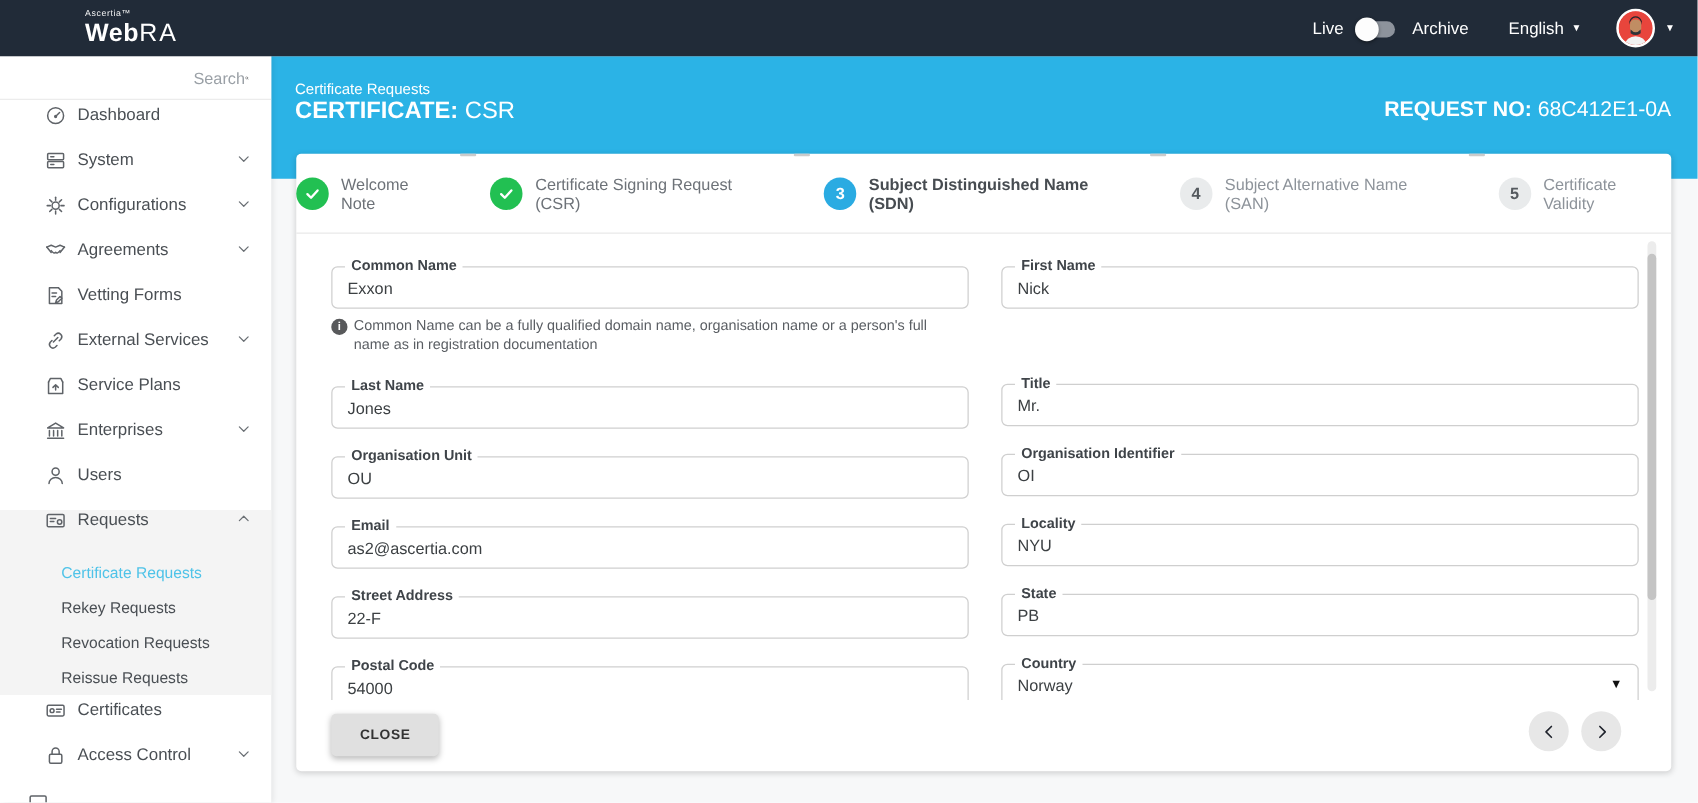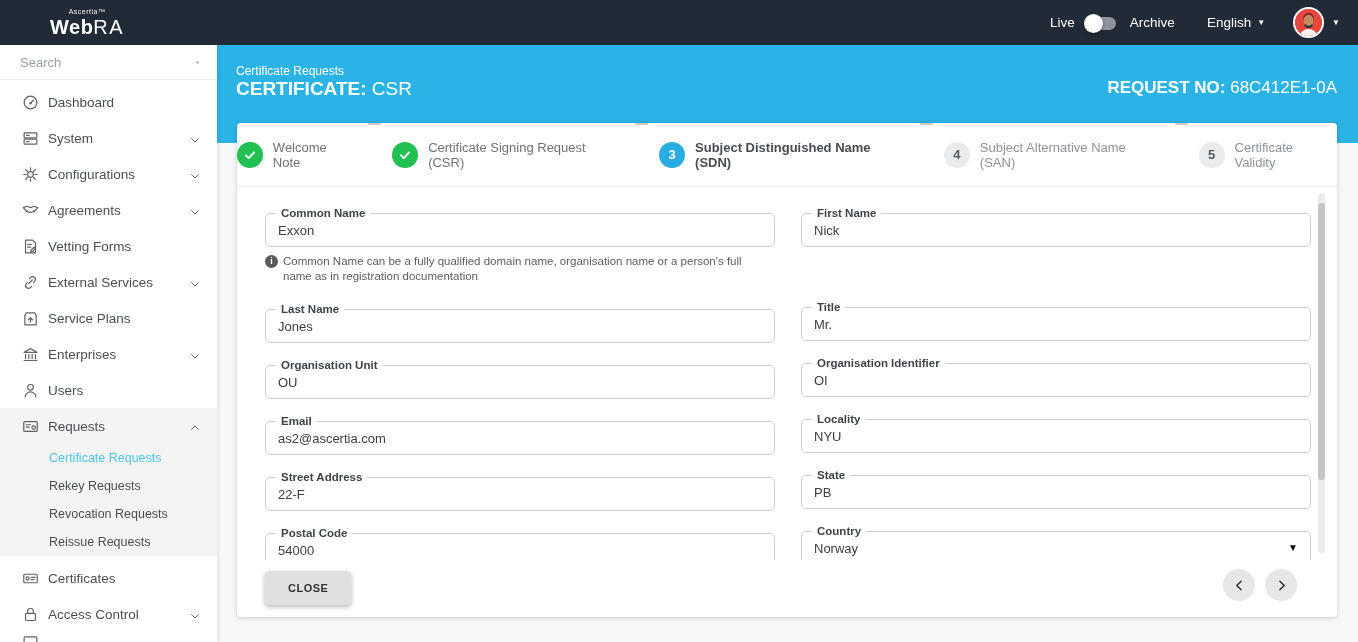--- a/index.html
+++ b/index.html
@@ -1,43 +1,43 @@
 <!DOCTYPE html>
 <html><head>
 <meta charset="utf-8">
 <style>
   * { margin:0; padding:0; box-sizing:border-box; }
   html,body { width:1358px; height:642px; overflow:hidden; font-family:"Liberation Sans", sans-serif; background:#f7f8f9; }
 
   
   .topbar { position:absolute; top:0; left:0; width:1358px; height:45px; background:#212b38; display:flex; align-items:center; z-index:30; }
-  .brand { margin-left:50px; color:#fff; line-height:1;text-align:center; }
+  .brand { margin-left:68px; color:#fff; line-height:1; }
   .brand-small { font-size:7px; letter-spacing:.5px; opacity:.95; margin-bottom:2px; }
   .brand-main { font-size:20px; letter-spacing:.5px; }
   .brand-main .b-web { font-weight:700; }
   .brand-main .b-ra { font-weight:300; letter-spacing:1.5px; }
   .topbar-right { margin-left:auto; display:flex; align-items:center; padding-right:18px; color:#fff; }
   .tb-label { font-size:13.5px; }
   .switch { position:relative; width:34px; height:20px; margin:0 12px 0 9px; cursor:pointer; }
   .switch-track { position:absolute; left:4px; top:4px; width:28px; height:13px; border-radius:7px; background:#8d939c; }
   .switch-knob { position:absolute; left:0; top:1px; width:19px; height:19px; border-radius:50%; background:#fdfdfd; box-shadow:0 1px 3px rgba(0,0,0,.45); }
   .tb-archive { margin-right:32px; }
   .tb-lang { margin-right:28px; display:flex; align-items:center; gap:6px; cursor:pointer; }
   .caret-down { font-size:8px; line-height:1; }
   .avatar-wrap { display:flex; align-items:center; gap:8px; cursor:pointer; }
   .avatar { width:31px; height:31px; border-radius:50%; border:2px solid #fff; background:#e8453c; overflow:hidden; position:relative; }
   .avatar svg { position:absolute; left:0; top:0; }
 
   
   .sidebar { position:absolute; top:45px; left:0; width:217px; height:597px; background:#fff; box-shadow:2px 0 4px rgba(0,0,0,.07); z-index:20; overflow:hidden; }
   .search-row { height:35px; border-bottom:1px solid #ececec; display:flex; align-items:center; padding:0 18px 0 20px; }
-  .search-input { flex:1; border:none; outline:none; font-size:13px; color:#0f172a; font-family:"Liberation Sans",sans-serif; }
+  .search-input { flex:1; border:none; outline:none; font-size:13px; color:#0f172a; font-family:"Liberation Sans",sans-serif;text-align:right; }
   .search-input::placeholder { color:#9aa0a6; }
   .nav { padding-top:4px; }
-  .nav-item { height:36px; display:flex; align-items:center; padding-left:22px; padding-right:16px; cursor:pointer; }
+  .nav-item { height:36px; display:flex; align-items:flex-start; padding-left:36px; padding-right:16px; cursor:pointer; }
   .nav-item .nicon { width:17px; height:17px; margin-right:9px; flex:0 0 17px; display:flex; align-items:center; justify-content:center; }
   .nav-item .nlabel { font-size:13.5px; color:#4a4f54; }
   .nav-item .chev { margin-left:auto; width:12px; height:12px; }
   .req-group { background:#f4f4f4; }
   .sub-item { height:28px; display:flex; align-items:center; padding-left:49px; font-size:12.5px; color:#4a4f54; cursor:pointer; }
   .sub-item.active { color:#4fc3e8; }
   svg.sicon { stroke:#5f6368; fill:none; stroke-width:1.7; stroke-linecap:round; stroke-linejoin:round; }
   svg.chevicon { stroke:#6b7075; fill:none; stroke-width:2; stroke-linecap:round; stroke-linejoin:round; }
 
   

